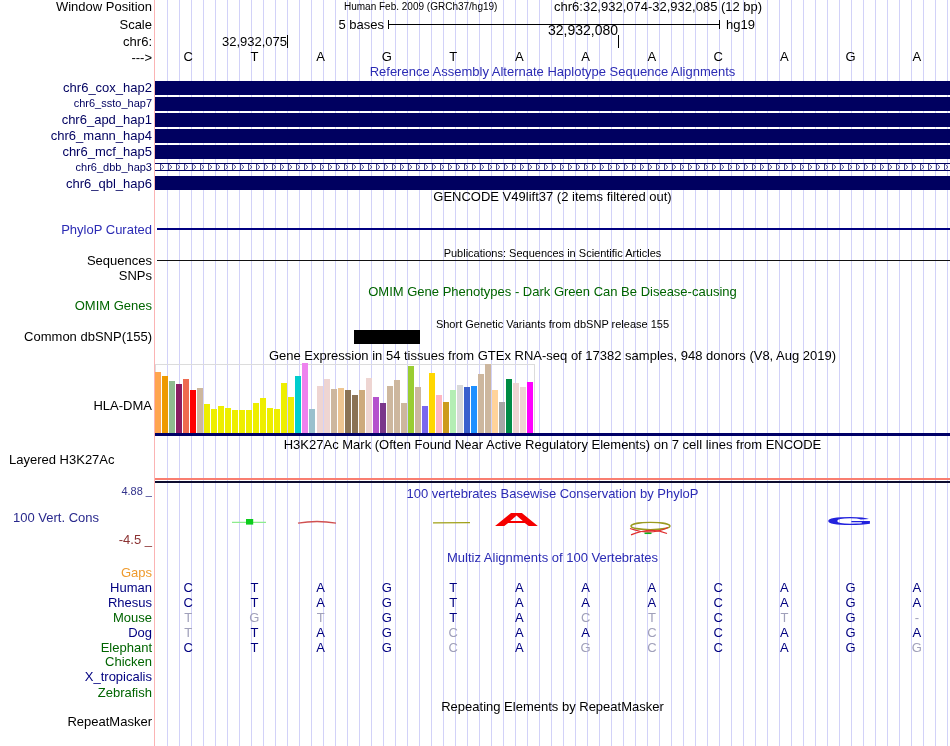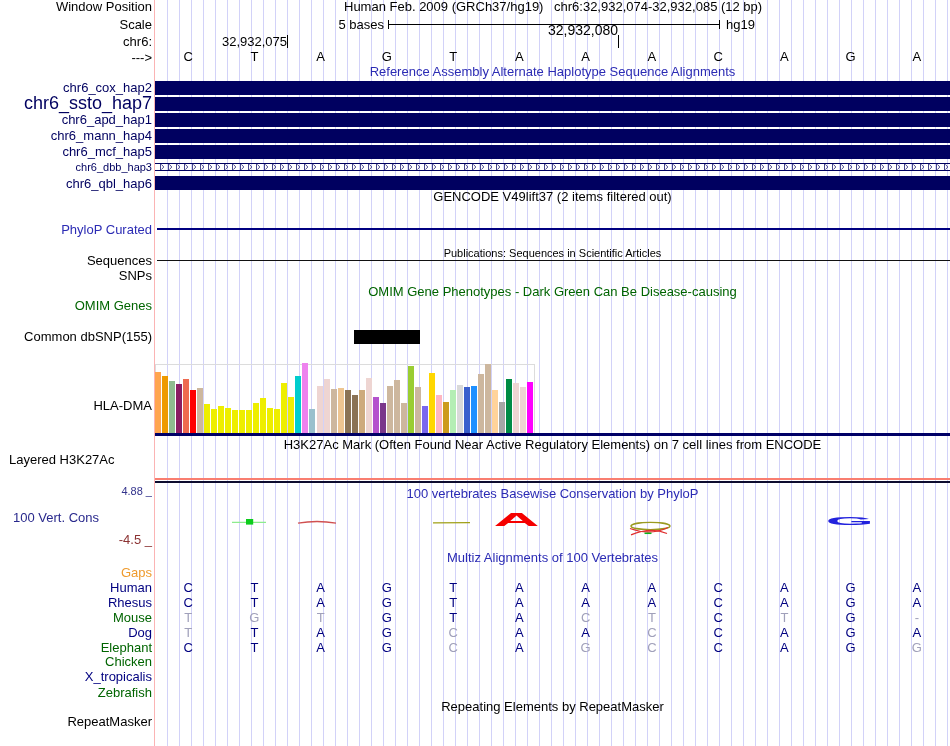--- a/index.html
+++ b/index.html
@@ -5,21 +5,21 @@
 .t{position:absolute;font-size:13px;line-height:13px;white-space:pre;color:#000}
 .lab{position:absolute;left:0;width:152px;text-align:right;font-size:13px;line-height:13px;white-space:pre}
 .cen{position:absolute;left:155px;width:795px;text-align:center;font-size:13px;line-height:13px;white-space:pre}
 .cens{position:absolute;left:155px;width:795px;text-align:center;font-size:11px;line-height:11px;white-space:pre}
 .b{position:absolute;background:#000060}
 </style></head><body>
 <div id="c">
 <div style="position:absolute;left:156px;top:0;width:792px;height:746px;background:repeating-linear-gradient(90deg,rgba(0,0,0,0) 0px,rgba(0,0,0,0) 11px,#d2d2f8 11px,#d2d2f8 12px)"></div>
 <div style="position:absolute;left:153.5px;top:0;width:1.6px;height:746px;background:#fbb4b4"></div>
 <div class="lab" style="top:0.0px;color:#000;font-size:13px;line-height:13px">Window Position</div>
-<div class="t" style="left:344px;top:0.0px;color:#000;font-size:13px;line-height:13px">Human Feb. 2009 (GRCh37/hg19)</div>
+<div class="t" style="left:344px;top:0.0px;color:#000;font-size:10px;line-height:13px">Human Feb. 2009 (GRCh37/hg19)</div>
 <div class="t" style="left:554px;top:0.0px;color:#000;font-size:13px;line-height:13px">chr6:32,932,074-32,932,085 (12 bp)</div>
 <div class="lab" style="top:18.0px;color:#000;font-size:13px;line-height:13px">Scale</div>
 <div class="t" style="right:566px;top:18.0px;color:#000;font-size:13px;line-height:13px">5 bases</div>
 <svg style="position:absolute;left:0;top:0" width="950" height="40">
       <line x1="388.5" y1="24.5" x2="719.5" y2="24.5" stroke="#000" stroke-width="1"></line>
       <line x1="388.5" y1="20" x2="388.5" y2="29" stroke="#000" stroke-width="1"></line>
       <line x1="719.5" y1="20" x2="719.5" y2="29" stroke="#000" stroke-width="1"></line>
     </svg>
 <div class="t" style="left:726px;top:18.0px;color:#000;font-size:13px;line-height:13px">hg19</div>
 <div class="lab" style="top:34.5px;color:#000;font-size:13px;line-height:13px">chr6:</div>
@@ -36,21 +36,21 @@
 <div class="t" style="left:486.25px;top:49.5px;width:66.25px;text-align:center">A</div>
 <div class="t" style="left:552.5px;top:49.5px;width:66.25px;text-align:center">A</div>
 <div class="t" style="left:618.75px;top:49.5px;width:66.25px;text-align:center">A</div>
 <div class="t" style="left:685.0px;top:49.5px;width:66.25px;text-align:center">C</div>
 <div class="t" style="left:751.25px;top:49.5px;width:66.25px;text-align:center">A</div>
 <div class="t" style="left:817.5px;top:49.5px;width:66.25px;text-align:center">G</div>
 <div class="t" style="left:883.75px;top:49.5px;width:66.25px;text-align:center">A</div>
 <div class="cen" style="top:65.0px;color:#2b2bb4">Reference Assembly Alternate Haplotype Sequence Alignments</div>
 <div class="lab" style="top:81.0px;color:#000060;font-size:13px;line-height:13px">chr6_cox_hap2</div>
 <div class="b" style="left:155px;top:80.5px;width:795px;height:14px;background:#000060"></div>
-<div class="lab" style="top:97.0px;color:#000060;font-size:18px;line-height:13px">chr6_ssto_hap7</div>
+<div class="lab" style="top:97.0px;color:#000060;font-size:11px;line-height:13px">chr6_ssto_hap7</div>
 <div class="b" style="left:155px;top:96.5px;width:795px;height:14px;background:#000060"></div>
 <div class="lab" style="top:113.0px;color:#000060;font-size:13px;line-height:13px">chr6_apd_hap1</div>
 <div class="b" style="left:155px;top:112.5px;width:795px;height:14px;background:#000060"></div>
 <div class="lab" style="top:129.0px;color:#000060;font-size:13px;line-height:13px">chr6_mann_hap4</div>
 <div class="b" style="left:155px;top:128.5px;width:795px;height:14px;background:#000060"></div>
 <div class="lab" style="top:145.0px;color:#000060;font-size:13px;line-height:13px">chr6_mcf_hap5</div>
 <div class="b" style="left:155px;top:144.5px;width:795px;height:14px;background:#000060"></div>
 <div class="lab" style="top:161.0px;color:#000060;font-size:11px;line-height:13px">chr6_dbb_hap3</div>
 <div class="lab" style="top:177.0px;color:#000060;font-size:13px;line-height:13px">chr6_qbl_hap6</div>
 <div class="b" style="left:155px;top:176px;width:795px;height:14px;background:#000060"></div>
@@ -258,22 +258,24 @@
     </svg>
 <div class="cen" style="top:190px;color:#000">GENCODE V49lift37 (2 items filtered out)</div>
 <div class="lab" style="top:222.5px;color:#2b2bb4;font-size:13px;line-height:13px">PhyloP Curated</div>
 <div class="b" style="left:157px;top:228.3px;width:793px;height:1.5px;background:#000080"></div>
 <div class="cens" style="top:248px;color:#000">Publications: Sequences in Scientific Articles</div>
 <div class="lab" style="top:254.0px;color:#000;font-size:13px;line-height:13px">Sequences</div>
 <div class="b" style="left:157px;top:259.6px;width:793px;height:1.8px;background:#111"></div>
 <div class="lab" style="top:268.5px;color:#000;font-size:13px;line-height:13px">SNPs</div>
 <div class="cen" style="top:285.0px;color:#006400">OMIM Gene Phenotypes - Dark Green Can Be Disease-causing</div>
 <div class="lab" style="top:299.0px;color:#006400;font-size:13px;line-height:13px">OMIM Genes</div>
+<div class="cens" style="top:318.5px;color:#000">Short Genetic Variants from dbSNP release 155</div>
 <div class="lab" style="top:330.0px;color:#000;font-size:13px;line-height:13px">Common dbSNP(155)</div>
 <div class="b" style="left:354px;top:330px;width:65.5px;height:14px;background:#000"></div>
+<div class="cen" style="top:349.0px;color:#000">Gene Expression in 54 tissues from GTEx RNA-seq of 17382 samples, 948 donors (V8, Aug 2019)</div>
 <div style="position:absolute;left:155px;top:363.5px;width:378px;height:69.5px;border-top:1px solid #dcdcdc;border-left:1px solid #dcdcdc;border-right:1px solid #dcdcdc"></div>
 <div class="b" style="left:155.0px;top:372px;width:6.0px;height:61px;background:#FFA54F"></div>
 <div class="b" style="left:162.0px;top:376px;width:6.0px;height:57px;background:#EE9A00"></div>
 <div class="b" style="left:169.0px;top:380.5px;width:6.0px;height:52.5px;background:#8FBC8F"></div>
 <div class="b" style="left:176.1px;top:384px;width:6.0px;height:49px;background:#8B1C62"></div>
 <div class="b" style="left:183.1px;top:379px;width:6.0px;height:54px;background:#EE6A50"></div>
 <div class="b" style="left:190.1px;top:390px;width:6.0px;height:43px;background:#FF0000"></div>
 <div class="b" style="left:197.1px;top:387.5px;width:6.0px;height:45.5px;background:#CDB79E"></div>
 <div class="b" style="left:204.1px;top:403.5px;width:6.0px;height:29.5px;background:#EEEE00"></div>
 <div class="b" style="left:211.2px;top:409px;width:6.0px;height:24px;background:#EEEE00"></div>

